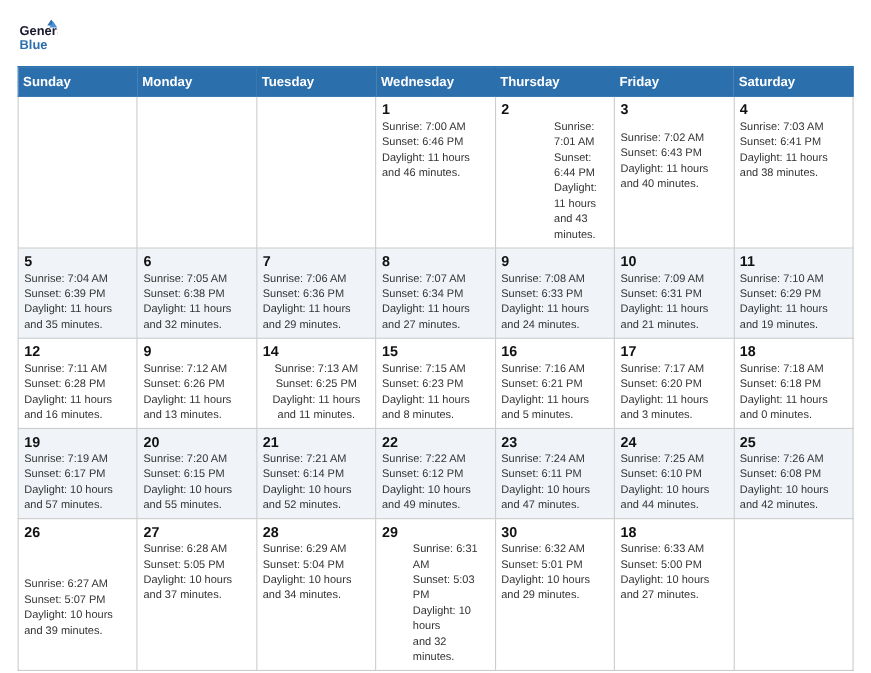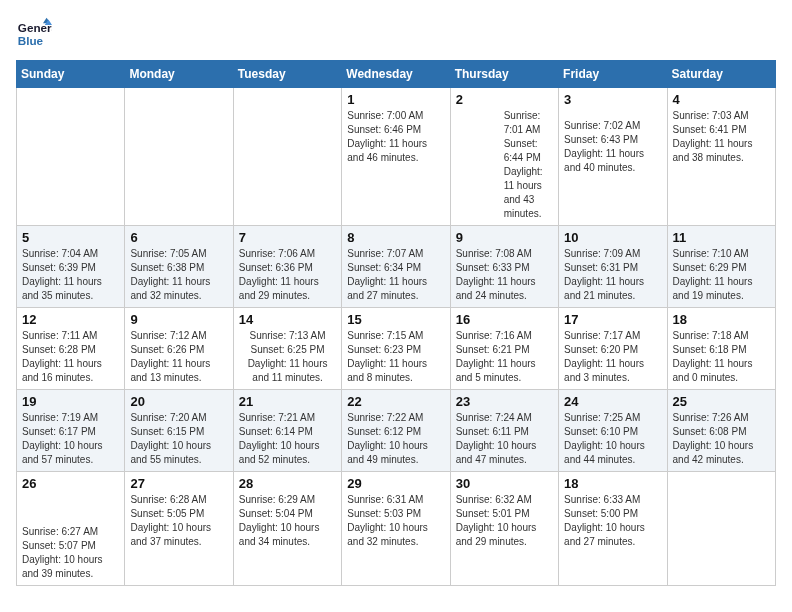--- a/index.html
+++ b/index.html
@@ -311,21 +311,21 @@
         </td>
         <td>
           <span class="day-num">28</span>
           <div class="day-info" style="white-space: pre-line;">Sunrise: 6:29 AM
 Sunset: 5:04 PM
 Daylight: 10 hours
 and 34 minutes.</div>
         </td>
         <td>
           <span class="day-num">29</span>
-          <div class="day-info" style="white-space: pre-line;">Sunrise: 6:31 AM
+          <div class="day-info" style="white-space: pre-line; margin-left: 28px;">Sunrise: 6:31 AM
 Sunset: 5:03 PM
 Daylight: 10 hours
 and 32 minutes.</div>
         </td>
         <td>
           <span class="day-num">30</span>
           <div class="day-info" style="white-space: pre-line;">Sunrise: 6:32 AM
 Sunset: 5:01 PM
 Daylight: 10 hours
 and 29 minutes.</div>

